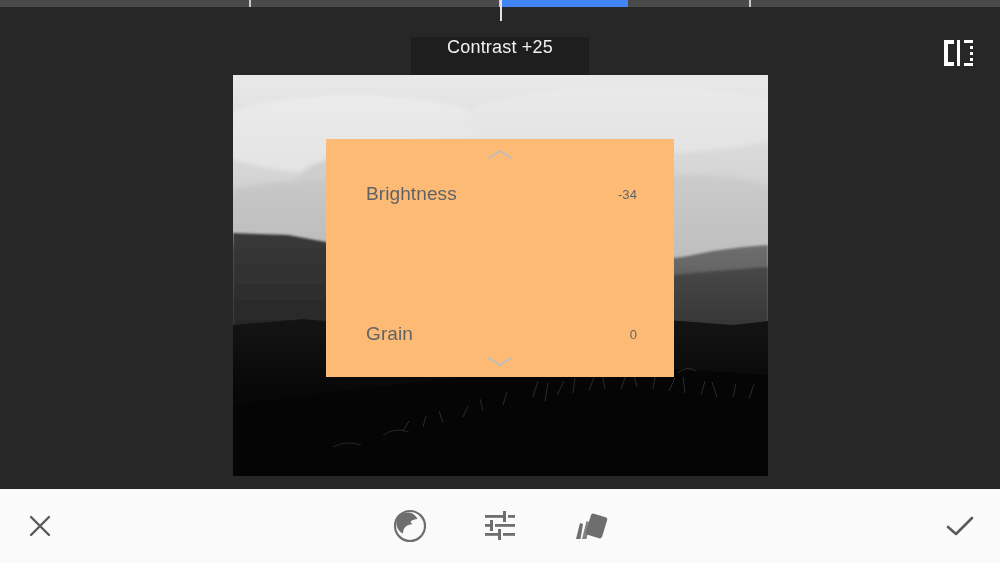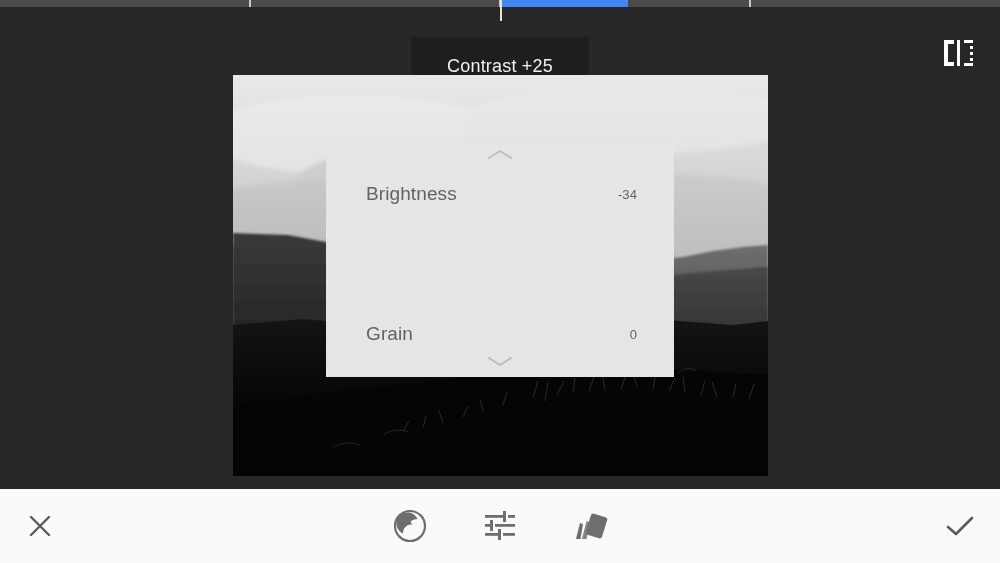--- a/index.html
+++ b/index.html
@@ -59,21 +59,21 @@
 
   
   #tooltip {
     position: absolute;
     left: 411px;
     top: 37px;
     width: 178px;
     height: 40px;
     background: #1e1e1e;
     display: flex;
-    align-items: flex-end;
+    align-items: flex-start;
     justify-content: center;
   }
   #tooltip-label {
     color: #f1f1f1;
     font-size: 18px;
     letter-spacing: 0.2px;
   }
 
   
   #photo-frame {
@@ -87,21 +87,21 @@
   }
   #photo-svg { display: block; width: 535px; height: 401px; }
 
   
   #adjust-menu {
     position: absolute;
     left: 326px;
     top: 139px;
     width: 348px;
     height: 238px;
-    background: #e5e5e5;
+    background: #fdba74;
     overflow: hidden;
   }
   .chev {
     position: absolute;
     left: 0;
     width: 348px;
     height: 26px;
     display: flex;
     align-items: center;
     justify-content: center;

